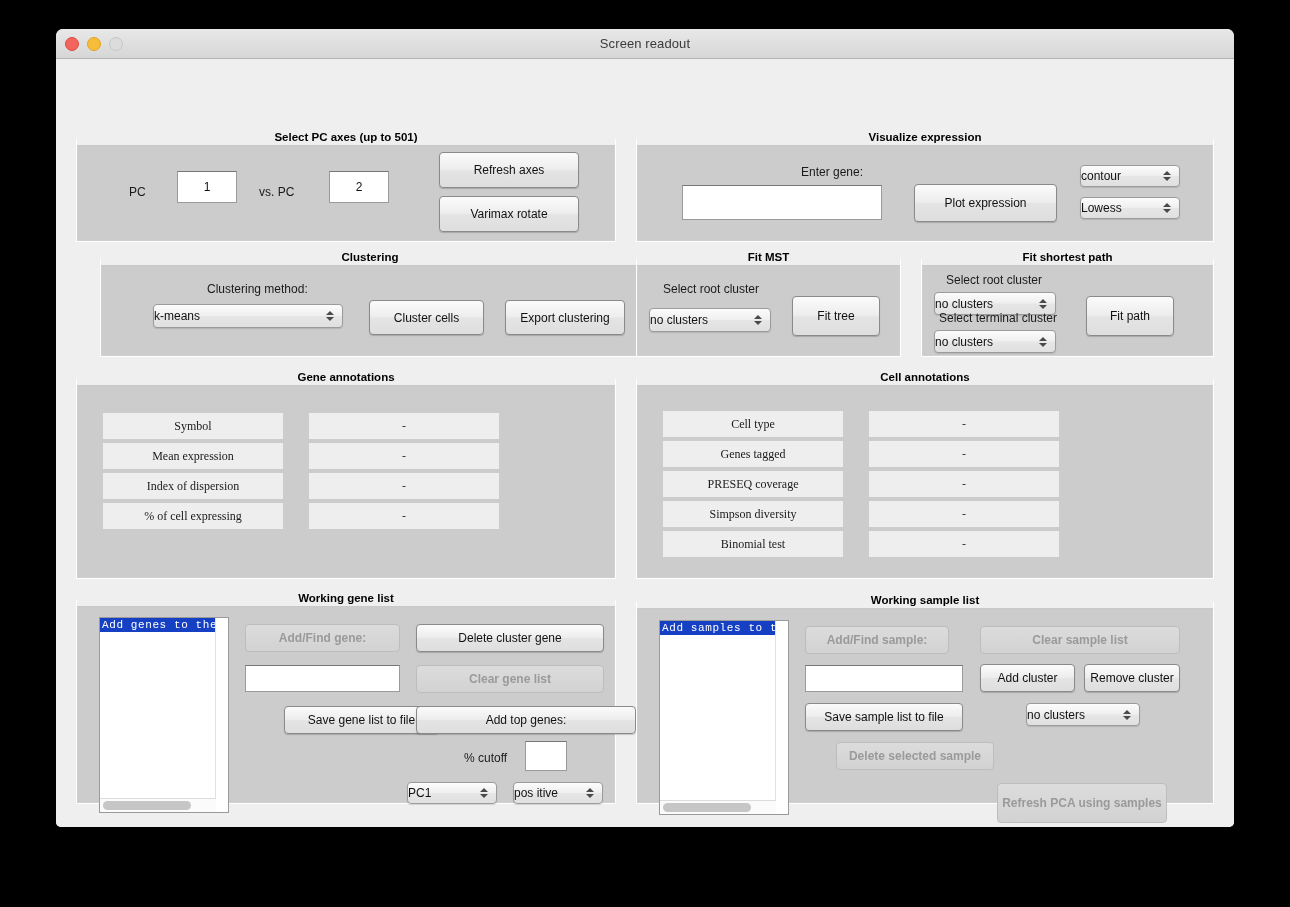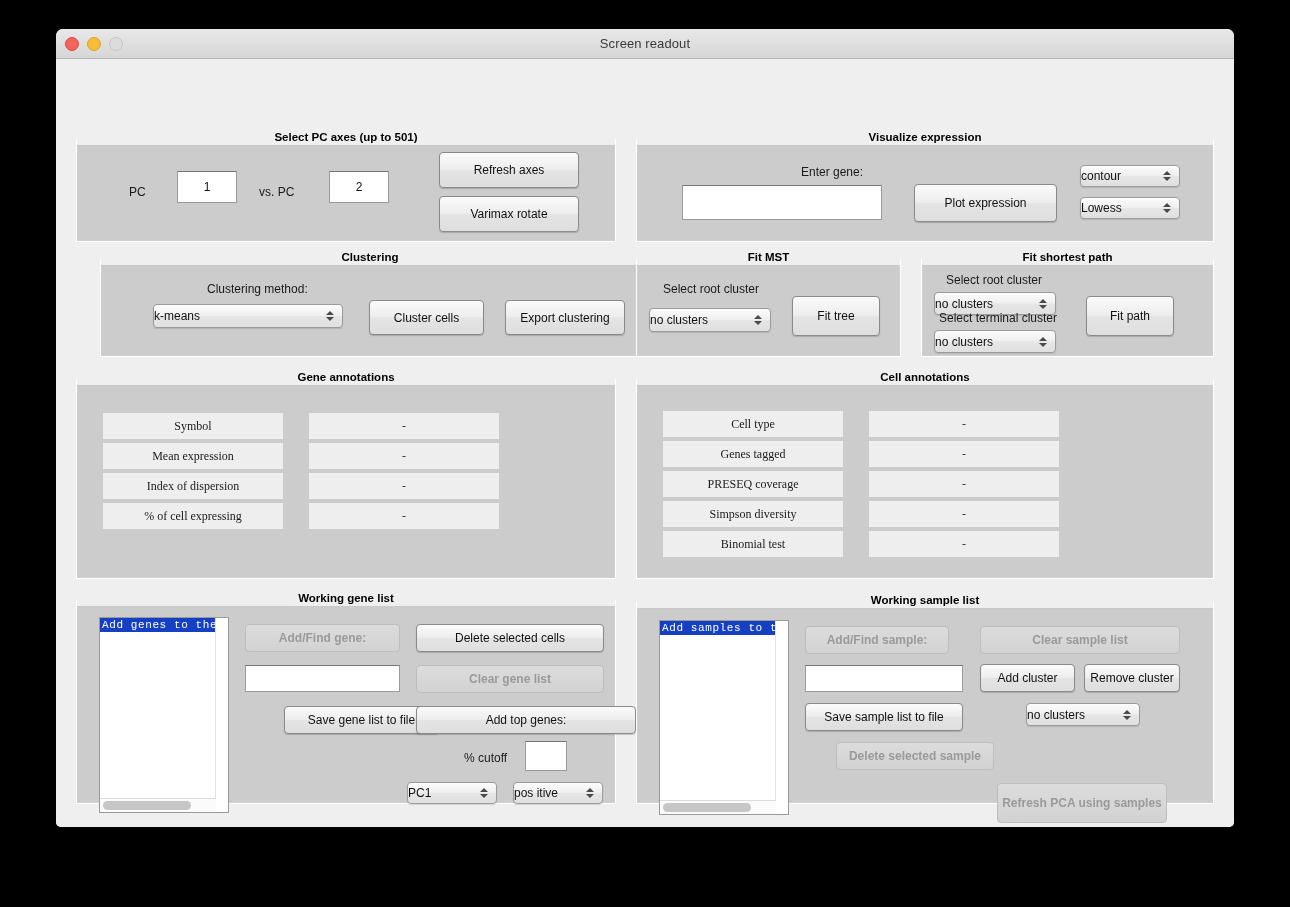--- a/index.html
+++ b/index.html
@@ -405,21 +405,21 @@
           <div class="row">Add genes to the li</div>
           <div class="hscroll-track">
             <div class="hscroll-thumb"></div>
           </div>
         </div>
 
         <div class="btn disabled" style="left:168px; top:23px; width:155px; height:28px;">Add/Find gene:</div>
         <div class="edit left" style="left:168px; top:64px; width:155px; height:27px;"></div>
         <div class="btn" style="left:168px; top:105px; width:155px; height:28px;margin-left:39px;">Save gene list to file</div>
 
-        <div class="btn" style="left:339px; top:23px; width:188px; height:28px;">Delete selected cells</div>
+        <div class="btn" style="left:339px; top:23px; width:188px; height:28px;">Delete cluster gene</div>
         <div class="btn disabled" style="left:339px; top:64px; width:188px; height:28px;">Clear gene list</div>
         <div class="btn" style="left:339px; top:105px; width:220px; height:28px;">Add top genes:</div>
 
         <div class="lbl" style="left:387px; top:150px;">% cutoff</div>
         <div class="edit" style="left:448px; top:140px; width:42px; height:30px;"></div>
 
         <div class="popup" style="left:330px; top:181px; width:90px; height:22px;">
           <span>PC1</span>
           <span class="arrows">
               <i class="up"></i>

